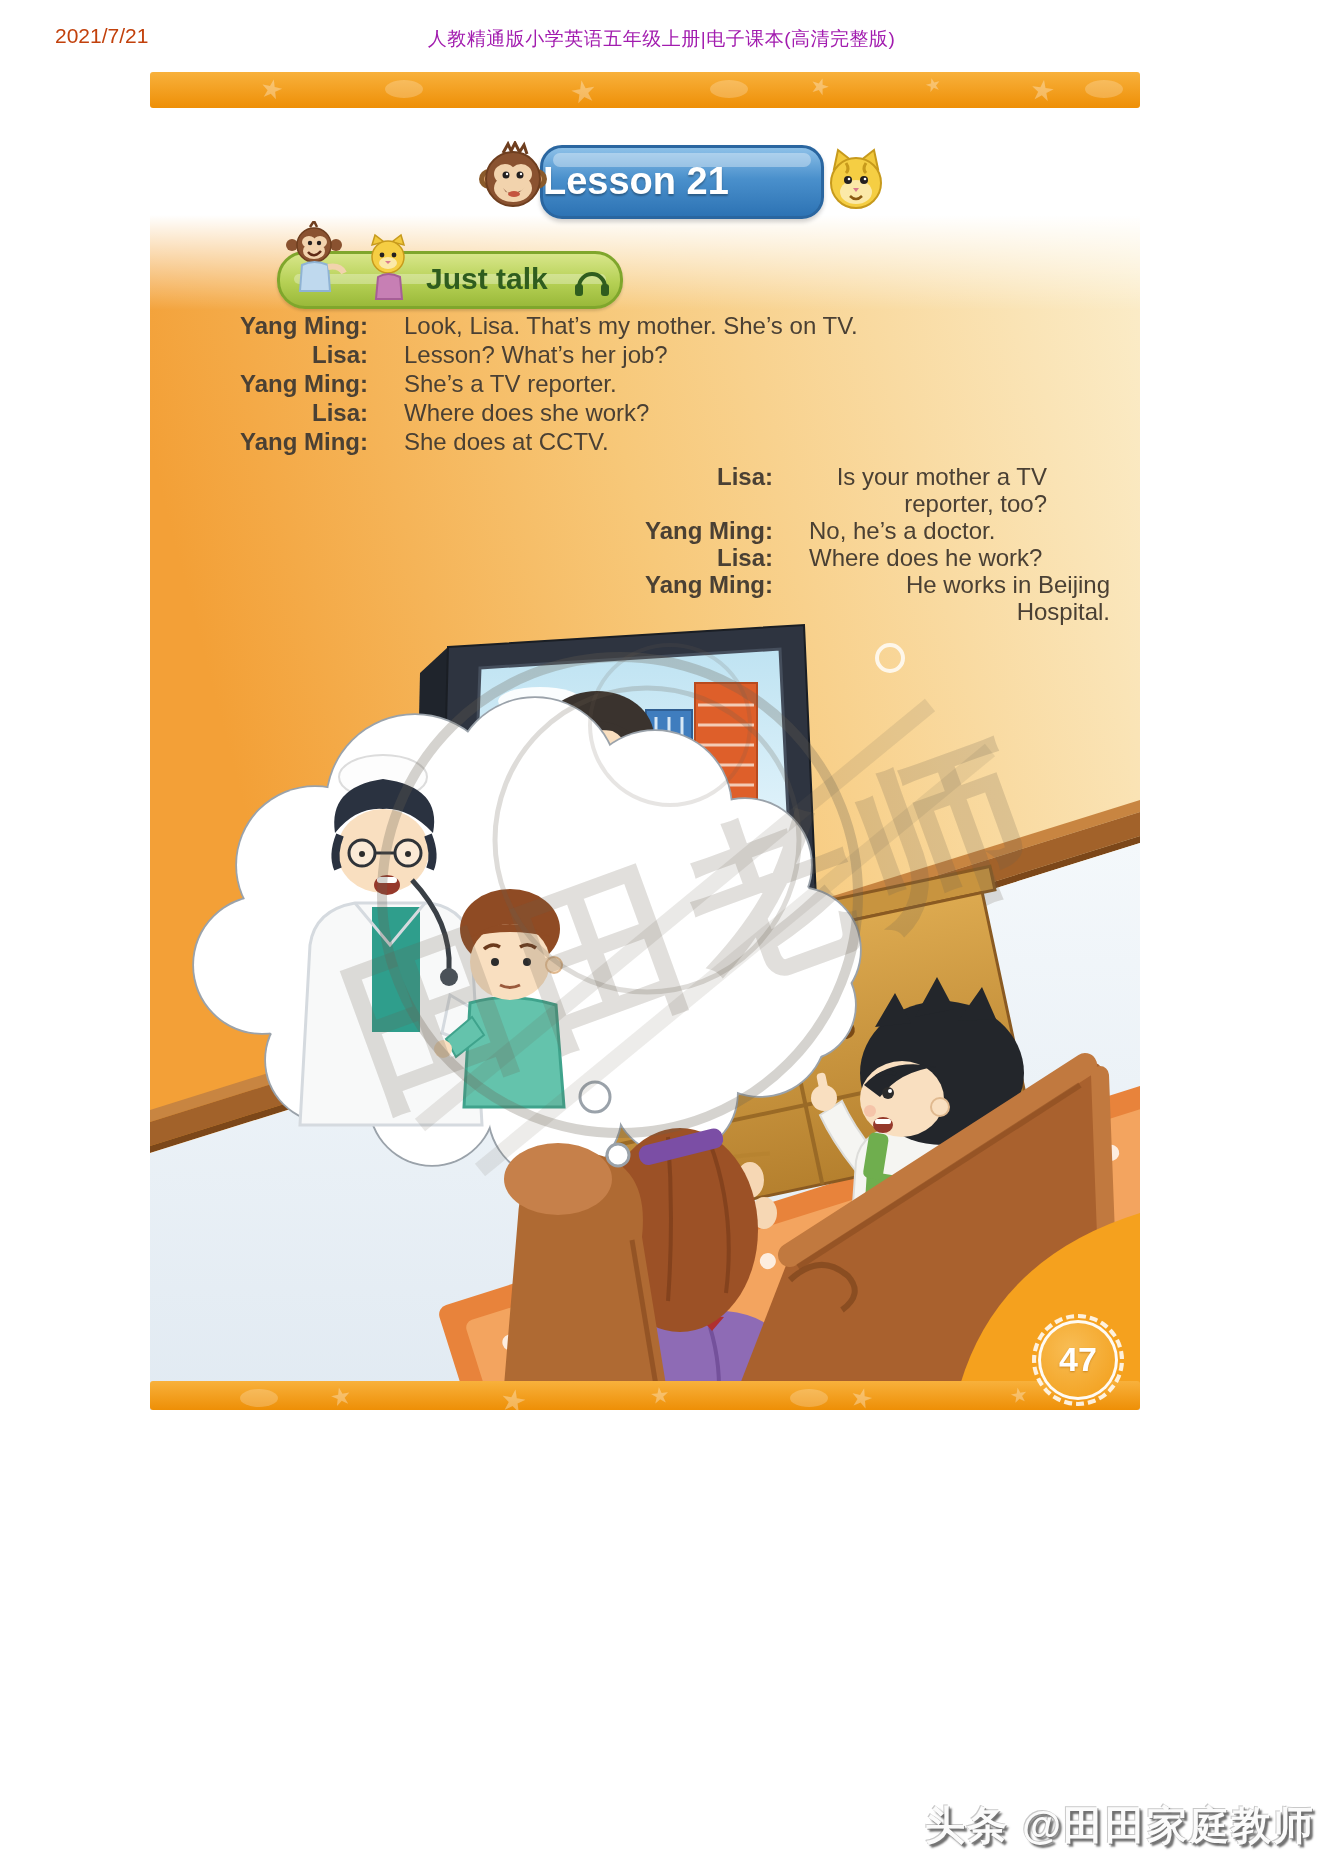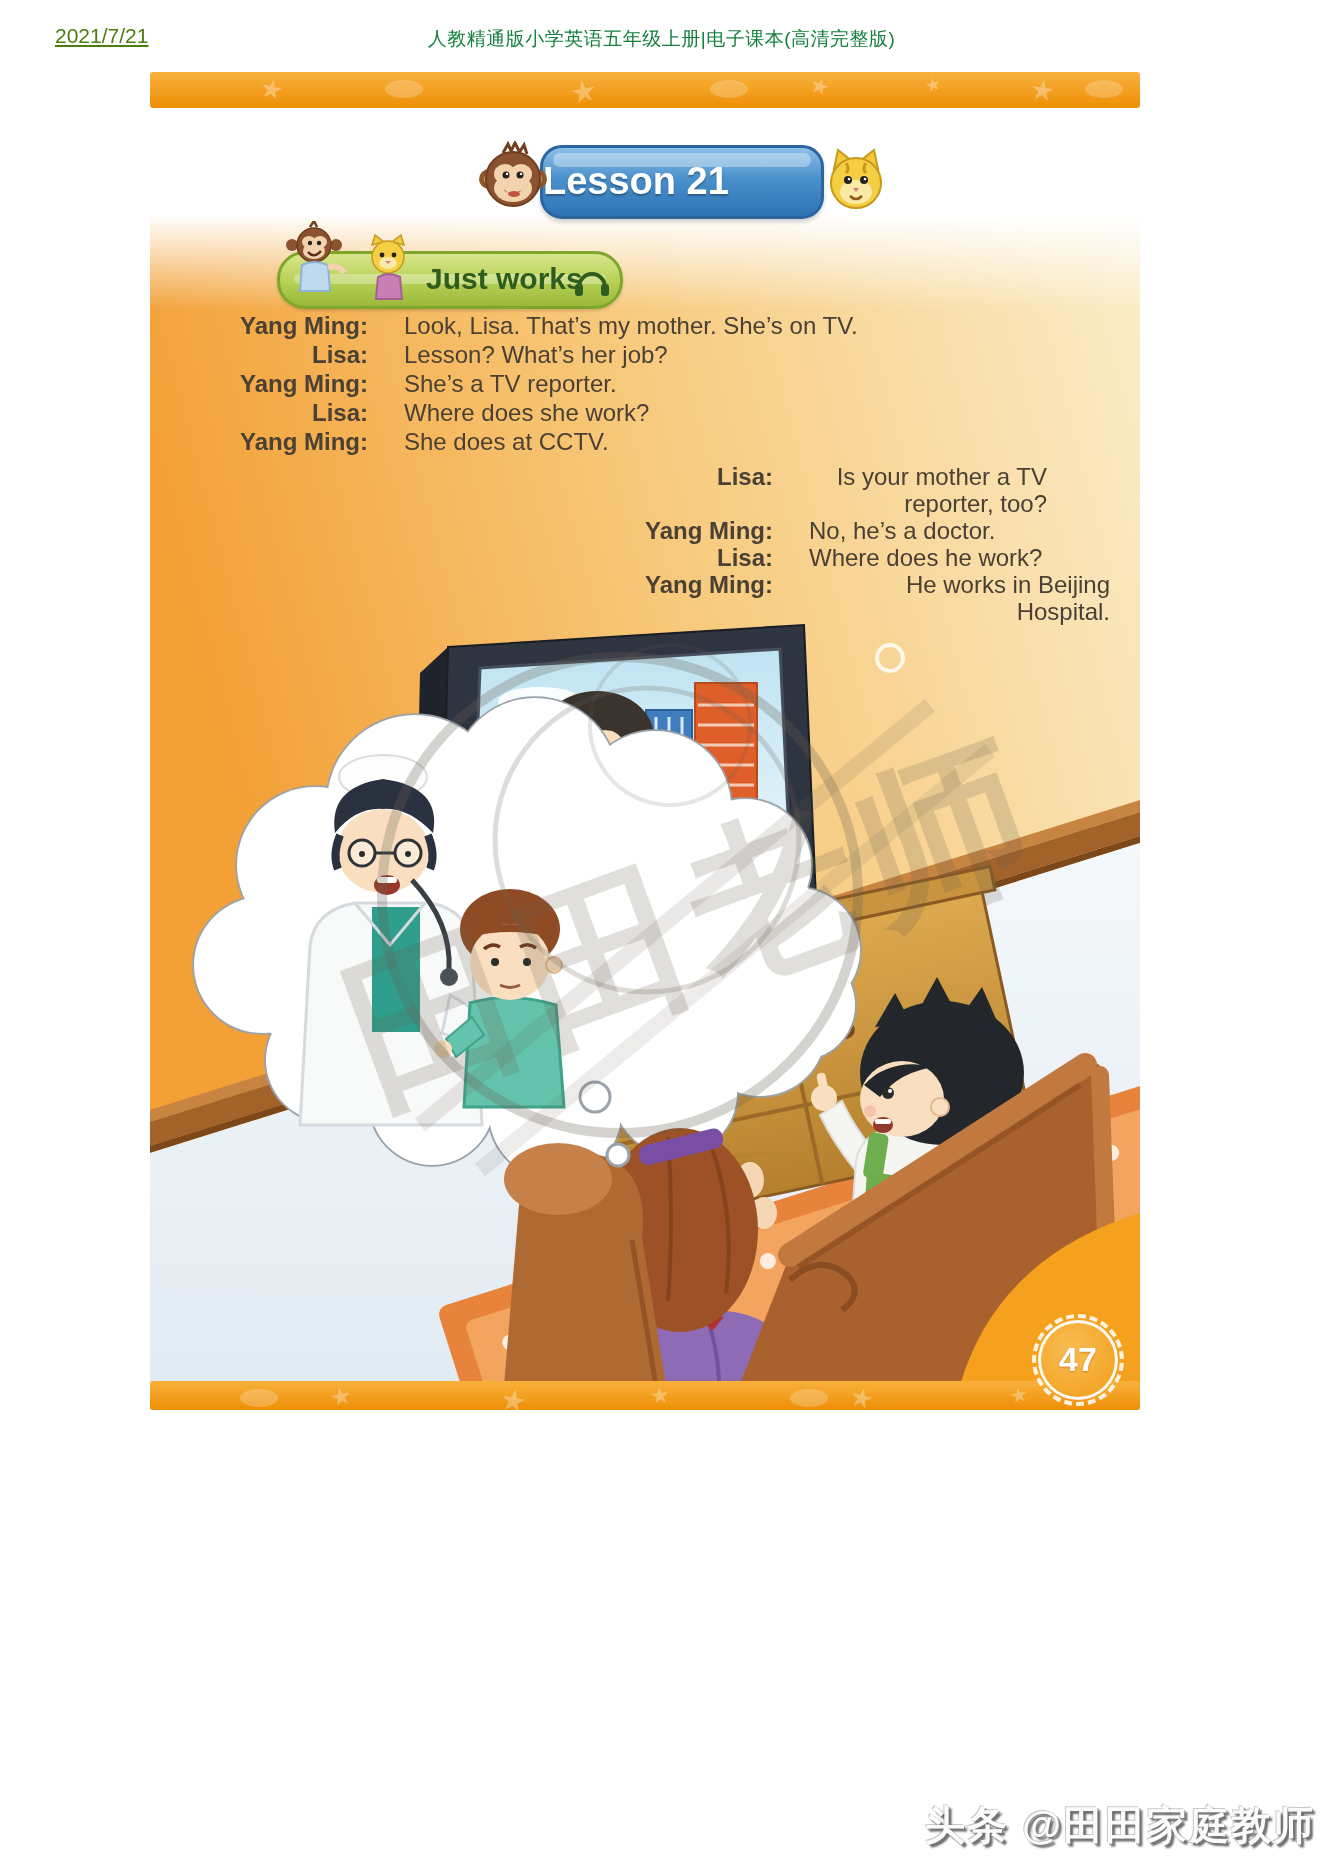--- a/index.html
+++ b/index.html
@@ -1,22 +1,22 @@
 <!DOCTYPE html>
 <html><head>
 <meta charset="utf-8">
 <style>
   html,body{margin:0;padding:0;}
   body{
     width:1323px;height:1871px;position:relative;background:#ffffff;
     font-family:"Liberation Sans",sans-serif;overflow:hidden;
   }
   
-  .hdr-date{position:absolute;left:55px;top:24px;font-size:21px;color:#4d7c0f;text-decoration:underline;}
-  .hdr-title{position:absolute;left:0;right:0;top:26px;text-align:center;font-size:19px;color:#15803d;letter-spacing:.5px;}
+  .hdr-date{position:absolute;left:55px;top:24px;font-size:21px;color:#c2410c;}
+  .hdr-title{position:absolute;left:0;right:0;top:26px;text-align:center;font-size:19px;color:#a21caf;letter-spacing:.5px;}
 
   
   .page{position:absolute;left:150px;top:65px;width:990px;height:1345px;background:#ffffff;overflow:hidden;}
   .scene{position:absolute;left:0;top:0;width:990px;height:1345px;z-index:1;}
 
   
   .bar{position:absolute;left:0;right:0;height:36px;background:linear-gradient(#f8b13c,#ee8f06);z-index:3;border-radius:3px;}
   .bar.top{top:7px;}
   .bar.bottom{top:1316px;height:29px;}
   .bar .star{position:absolute;top:2px;color:rgba(255,255,255,0.32);}
@@ -398,21 +398,21 @@
     <ellipse cx="32" cy="45" rx="16" ry="12" fill="#FBE9A8"></ellipse>
     <circle cx="24" cy="33" r="4" fill="#232020"></circle>
       <circle cx="40" cy="33" r="4" fill="#232020"></circle>
     <circle cx="25" cy="32" r="1.3" fill="#fff"></circle>
       <circle cx="41" cy="32" r="1.3" fill="#fff"></circle>
     <path d="M29,41 L35,41 L32,45 Z" fill="#D97B8E"></path>
     <path d="M26,49 Q32,55 38,49" stroke="#8A5A10" stroke-width="2.5" fill="none"></path>
   </svg>
 
   <div class="just-talk">
-    <div class="label">Just works</div>
+    <div class="label">Just talk</div>
     <svg class="phones" width="40" height="34" viewBox="0 0 40 34">
       <path d="M7,24 A13,13 0 0 1 33,24" fill="none" stroke="#2F5D1E" stroke-width="4"></path>
       <rect x="3" y="21" width="8" height="12" rx="3" fill="#2F5D1E"></rect>
       <rect x="29" y="21" width="8" height="12" rx="3" fill="#2F5D1E"></rect>
     </svg>
   </div>
   <svg class="banner-char" style="left:130px;top:156px" width="72" height="84" viewBox="0 0 72 84">
     <path d="M30,6 l4,-6 l3,6" stroke="#6E3E1F" stroke-width="2.5" fill="none"></path>
     <circle cx="12" cy="24" r="6" fill="#8A5230"></circle>
       <circle cx="56" cy="24" r="6" fill="#8A5230"></circle>

